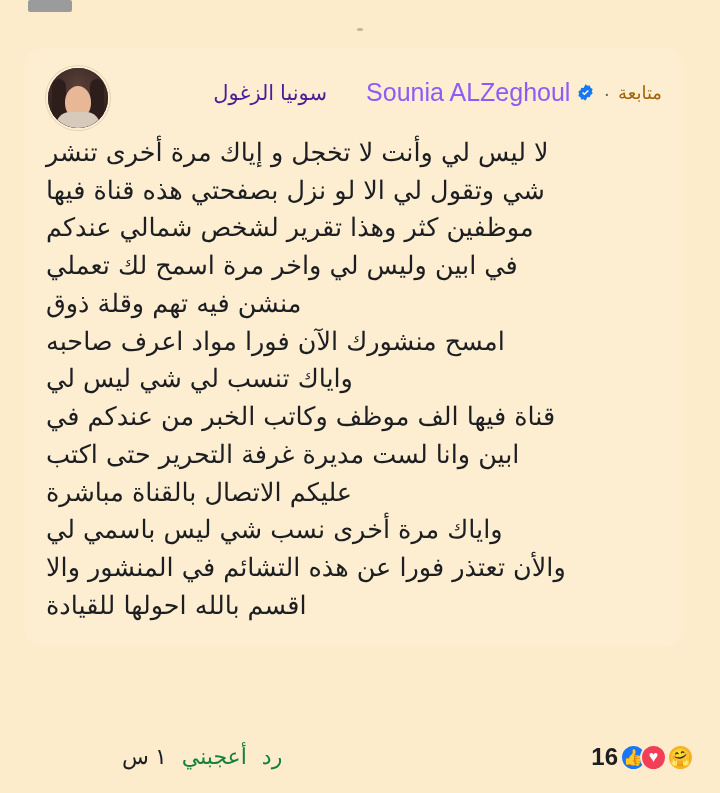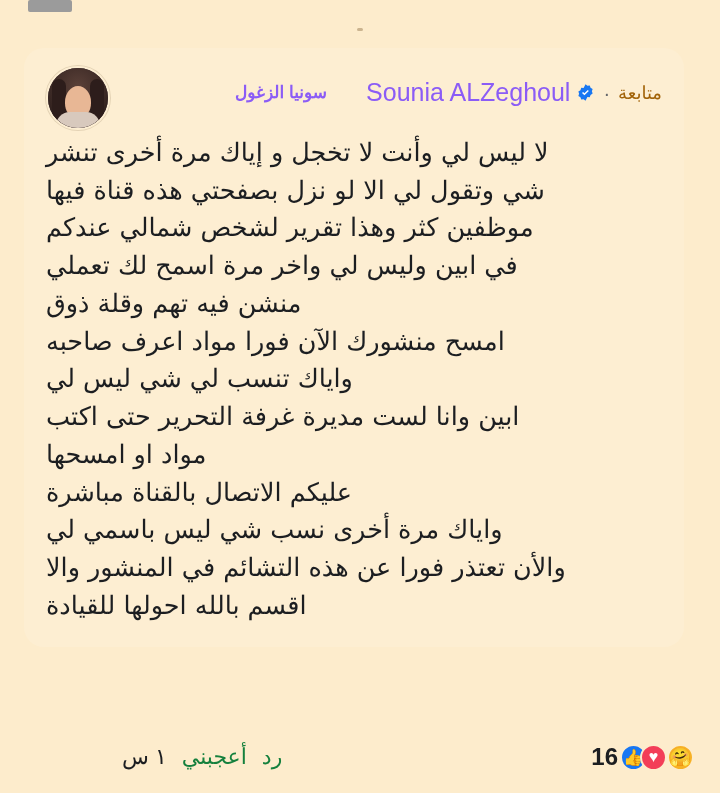--- a/index.html
+++ b/index.html
@@ -108,23 +108,23 @@
     flex: 1 1 auto;
     display: flex;
     flex-direction: row;
     align-items: center;
     justify-content: flex-start;
     flex-wrap: wrap;
     gap: 6px;
     padding-top: 12px;
   }
   .name-ar {
-    font-size: 17px;
-    font-weight: bold;
-    color: #8b5cf6;
+    font-size: 21px;
+    font-weight: normal;
+    color: #4c1d95;
     direction: rtl;
   }
   .name-en {
     font-size: 25px;
     font-weight: normal;
     color: #8b5cf6;
     direction: ltr;
     unicode-bidi: embed;
     margin-left: 33px;
   }
@@ -268,22 +268,22 @@
     </div>
 
     <div class="comment-body">
       <p>لا ليس لي وأنت لا تخجل و إياك مرة أخرى تنشر</p>
       <p>شي وتقول لي الا لو نزل بصفحتي هذه قناة فيها</p>
       <p>موظفين كثر وهذا تقرير لشخص شمالي عندكم</p>
       <p>في ابين  وليس لي واخر مرة اسمح لك تعملي</p>
       <p>منشن فيه تهم وقلة ذوق</p>
       <p>امسح منشورك الآن فورا مواد اعرف صاحبه</p>
       <p>واياك تنسب لي شي ليس لي</p>
+      <p>قناة فيها الف موظف وكاتب الخبر من عندكم في</p>
       <p>ابين وانا لست مديرة غرفة التحرير حتى اكتب</p>
-      <p>مواد او امسحها</p>
       <p>عليكم الاتصال بالقناة مباشرة</p>
       <p>واياك مرة أخرى نسب شي ليس باسمي لي</p>
       <p>والأن تعتذر فورا عن هذه التشائم في المنشور والا</p>
       <p>اقسم بالله احولها للقيادة</p>
     </div>
   </div>
 
   <div class="footer-row">
 
     <div class="reactions">

